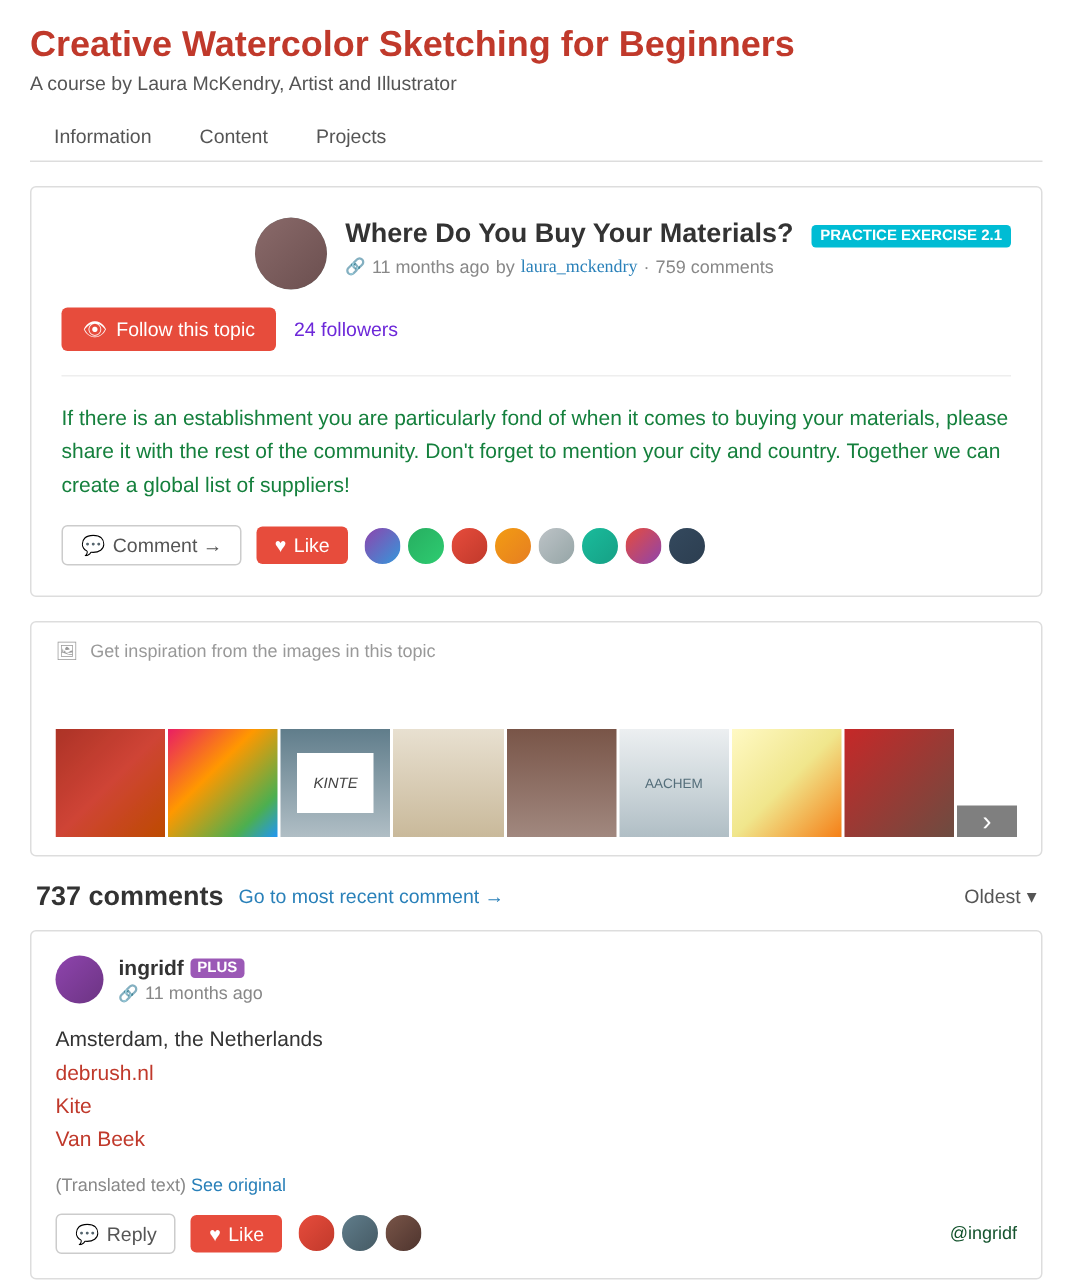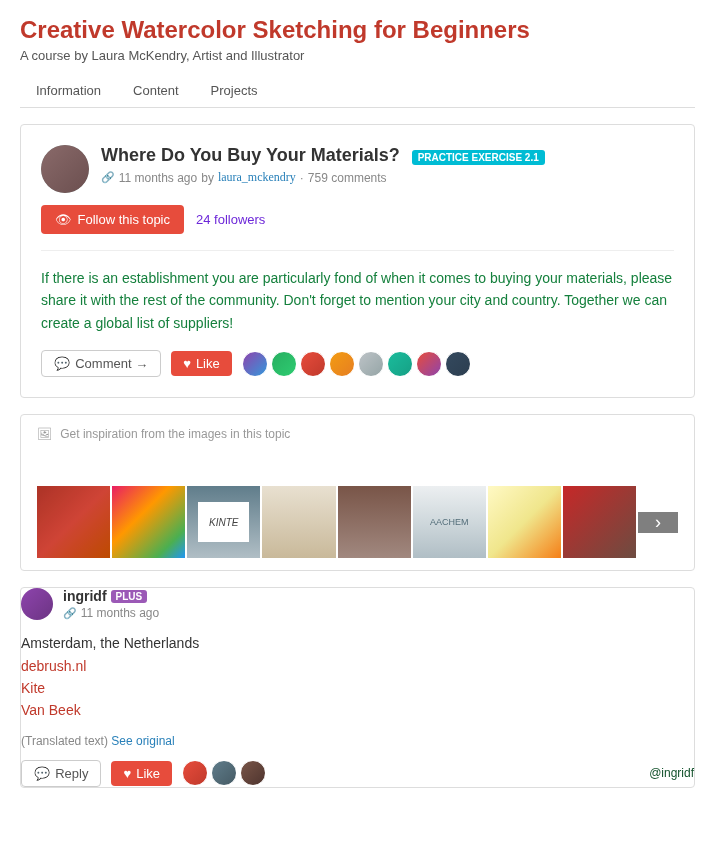--- a/index.html
+++ b/index.html
@@ -52,20 +52,21 @@
       background: #fff;
     }
     .topic-card {
       padding: 20px;
     }
     .topic-header {
       display: flex;
       align-items: flex-start;
       gap: 12px;
       margin-bottom: 10px;
+      justify-content: flex-end;
     }
     .avatar {
       width: 48px;
       height: 48px;
       border-radius: 50%;
       background: #888;
       flex-shrink: 0;
       overflow: hidden;
     }
     .avatar-img {
@@ -196,21 +197,21 @@
       gap: 8px;
       color: #999;
       font-size: 12px;
       margin-bottom: 10px;
     }
     .image-gallery {
       display: flex;
       gap: 2px;
       overflow: hidden;
       position: relative;
-      align-items: center;
+      align-items: flex-end;
       margin-top: 45px;
     }
     .gallery-item {
       flex: 1;
       height: 72px;
       background: #ccc;
       overflow: hidden;
     }
     .gallery-next {
       display: flex;
@@ -255,20 +256,21 @@
       font-size: 13px;
       color: #555;
       cursor: pointer;
       display: flex;
       align-items: center;
       gap: 4px;
     }
     .comment-card {
       border: 1px solid #ddd;
       border-radius: 4px;
+      padding: 16px;
       background: #fff;
     }
     .comment-user-row {
       display: flex;
       align-items: center;
       gap: 10px;
       margin-bottom: 12px;
     }
     .comment-username {
       font-size: 14px;
@@ -432,20 +434,28 @@
       <div class="gallery-item gi-7" style="background: linear-gradient(135deg,#fff9c4 0%,#f0e68c 50%,#f57f17 100%);">
       </div>
       <div class="gallery-item gi-8" style="background: linear-gradient(135deg,#c62828 0%,#6d4c41 100%);">
       </div>
       <div class="gallery-next">
         <span>›</span>
       </div>
     </div>
   </div>
 
+  <div class="comments-header">
+    <span class="comments-count">737 comments</span>
+    <a class="go-to-recent">Go to most recent comment →</a>
+    <div class="oldest-dropdown">
+      <span>Oldest</span>
+      <span>▾</span>
+    </div>
+  </div>
 
   <div class="card comment-card">
     <div class="comment-user-row">
       <div class="avatar-small" style="background: linear-gradient(135deg,#8e44ad 0%,#6c3483 100%); border-radius:50%;"></div>
       <div>
         <div style="display:flex;align-items:center;">
           <span class="comment-username">ingridf</span>
           <span class="plus-badge">PLUS</span>
         </div>
         <div class="comment-time">

